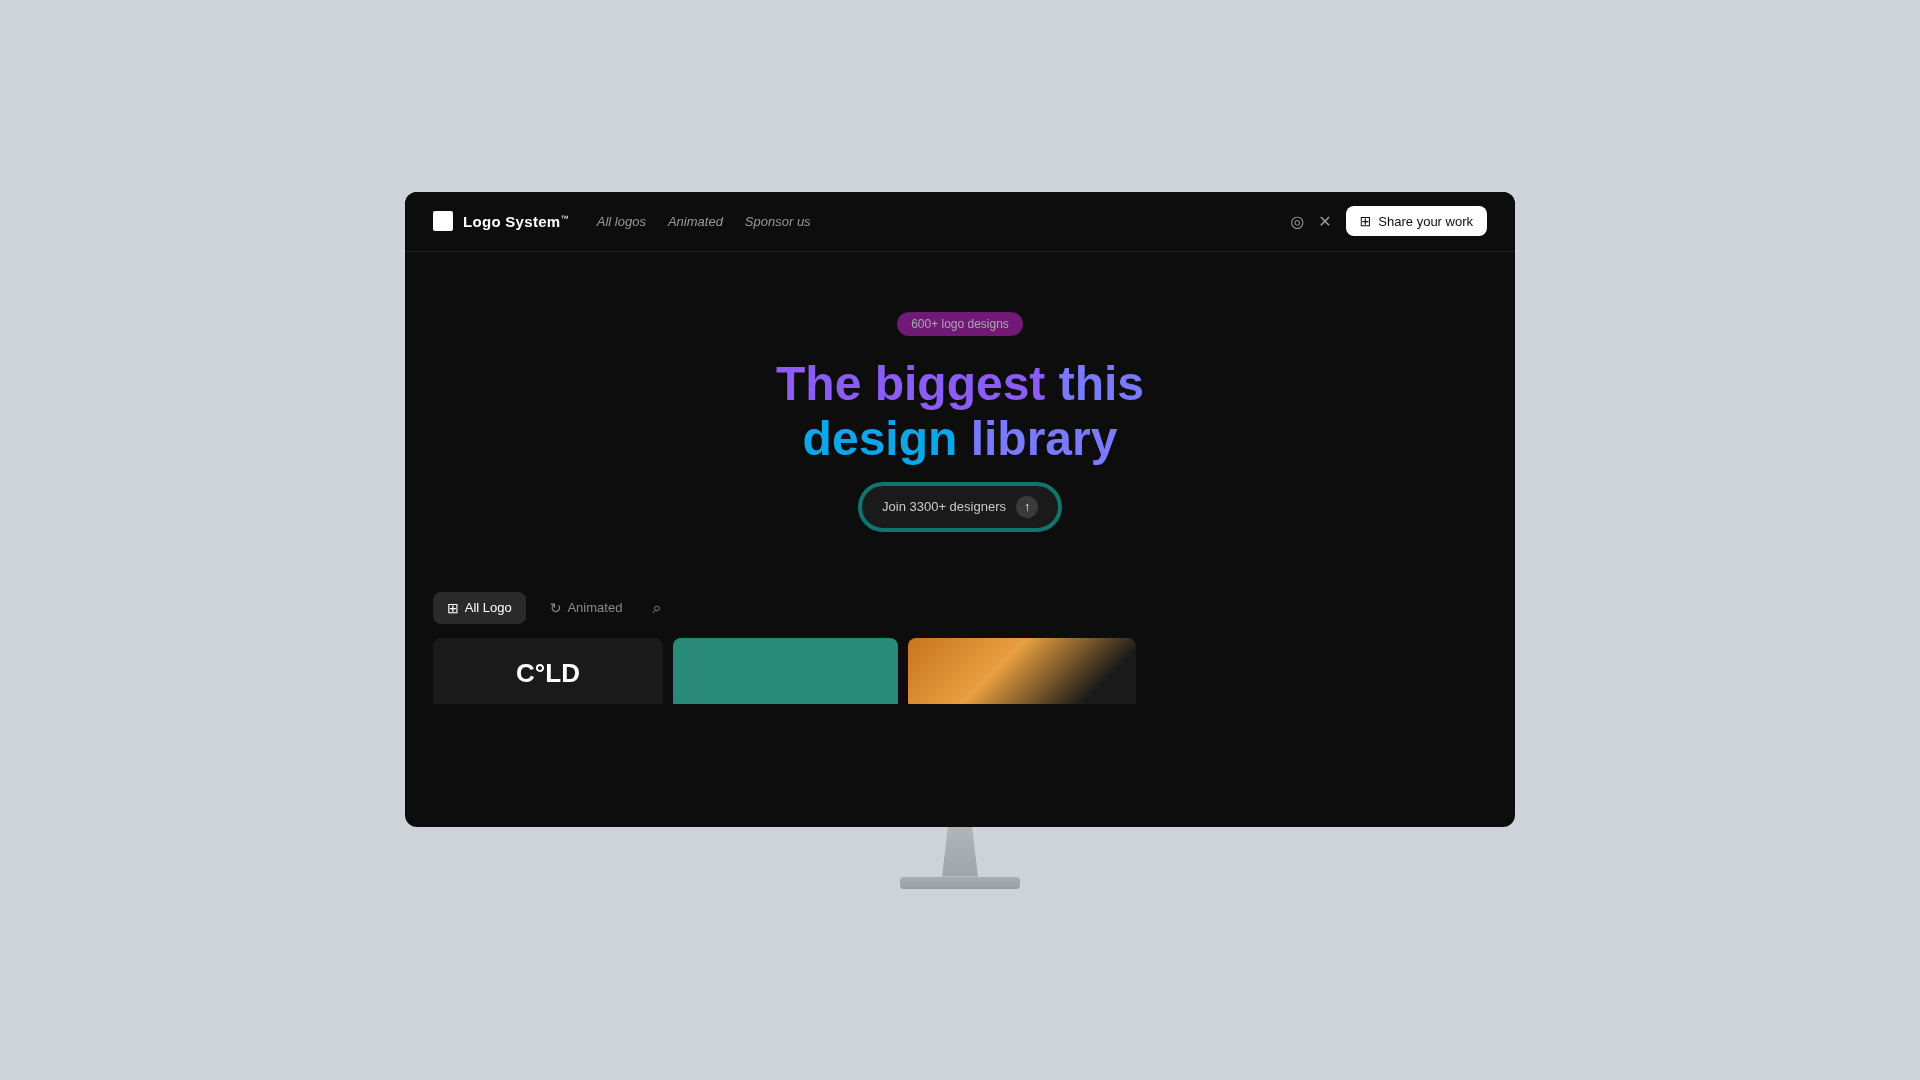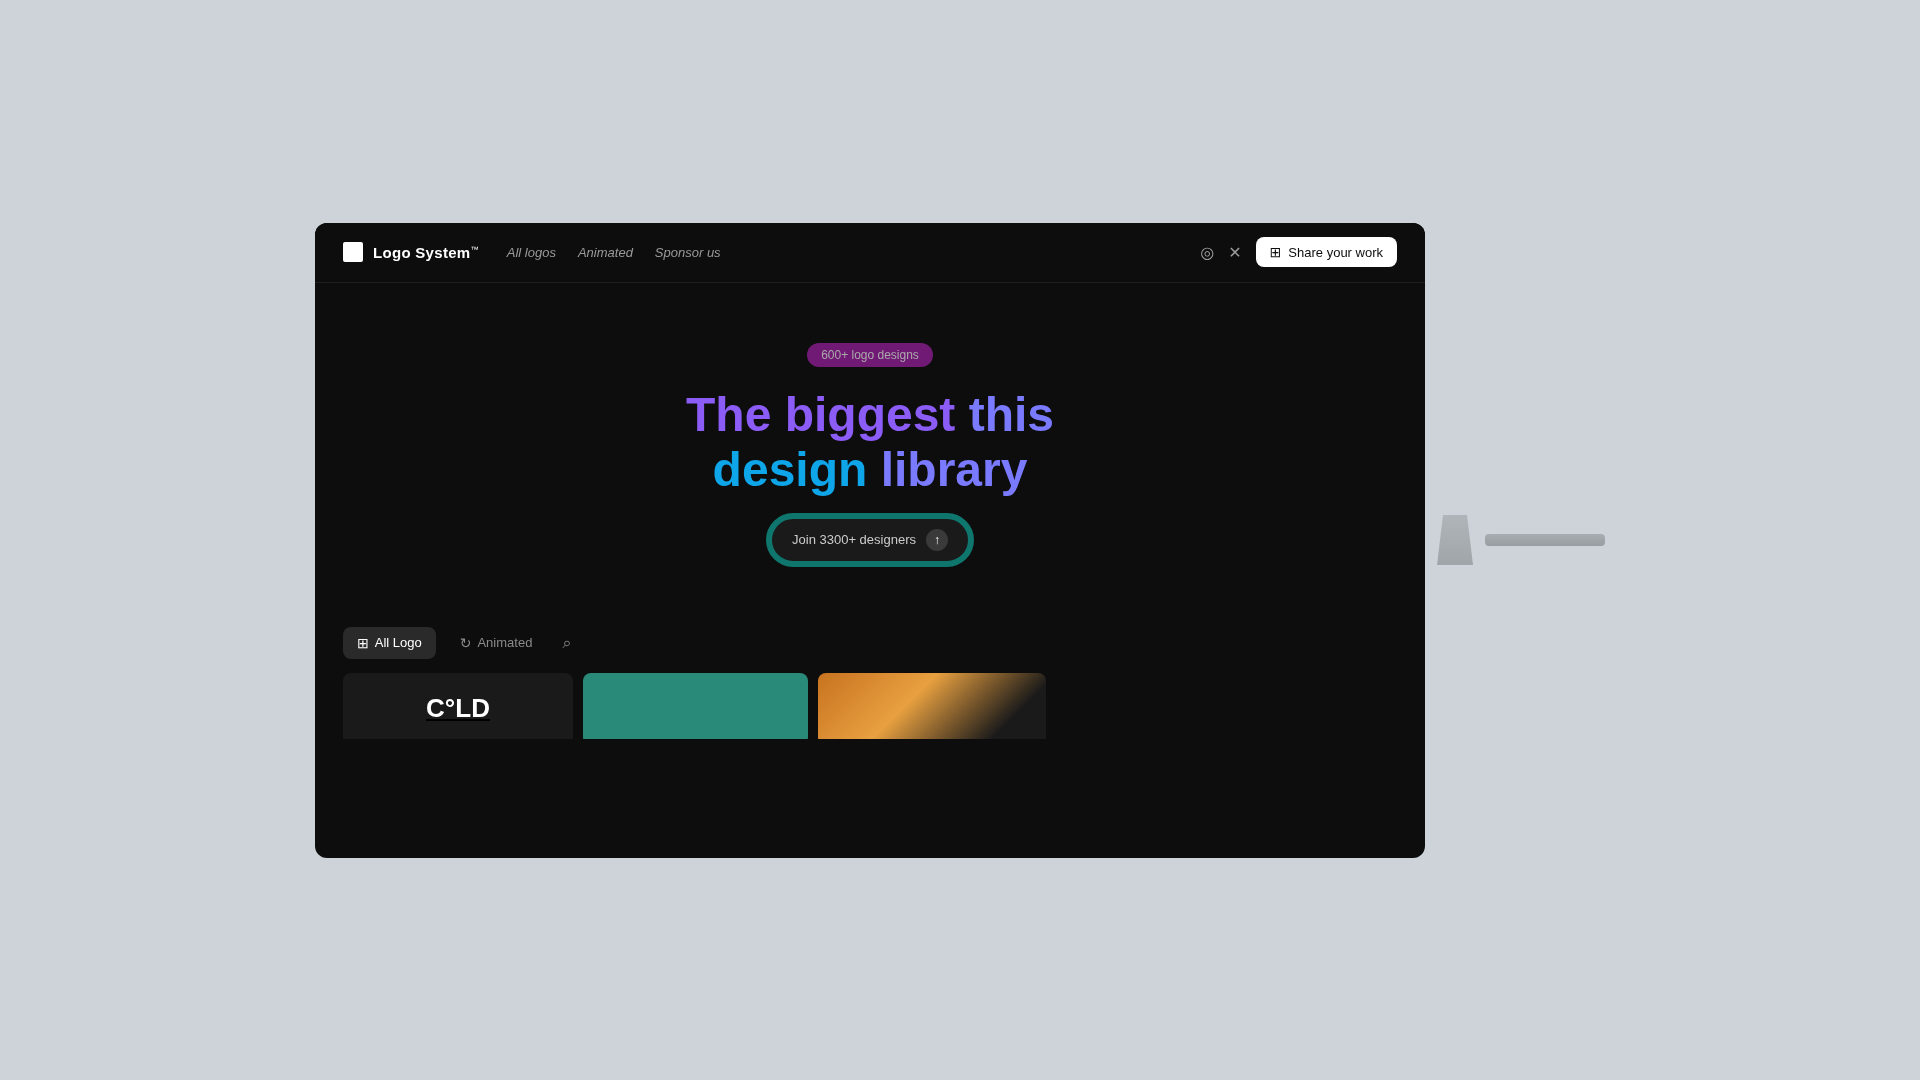--- a/index.html
+++ b/index.html
@@ -10,20 +10,21 @@
       height: 1080px;
       display: flex;
       align-items: center;
       justify-content: center;
       font-family: -apple-system, BlinkMacSystemFont, 'Segoe UI', sans-serif;
       overflow: hidden;
     }
 
     .monitor-wrapper {
       display: flex;
+      flex-direction: column;
       align-items: center;
     }
 
     .screen {
       width: 1110px;
       height: 635px;
       background-color: #0d0d0d;
       border-radius: 12px;
       overflow: hidden;
       position: relative;
@@ -152,21 +153,21 @@
       line-height: 1.6;
       margin-bottom: 28px;
       max-width: 320px;
     }
 
     .cta-btn {
       display: flex;
       align-items: center;
       gap: 10px;
       background-color: #1a1a1a;
-      border: 6px solid #0f766e;
+      border: 4px solid #0f766e;
       border-radius: 30px;
       padding: 10px 20px;
       color: #cccccc;
       font-size: 13px;
       cursor: pointer;
     }
 
     .cta-arrow {
       width: 22px;
       height: 22px;
@@ -237,21 +238,20 @@
       flex-shrink: 0;
     }
 
     .card-dark {
       width: 230px;
       height: 72px;
       background-color: #1a1a1a;
       display: flex;
       align-items: center;
       justify-content: center;
-      text-decoration: underline;
     }
 
     .card-logo-text {
       color: #ffffff;
       font-size: 26px;
       font-weight: 700;
     }
 
     .card-teal {
       width: 225px;

